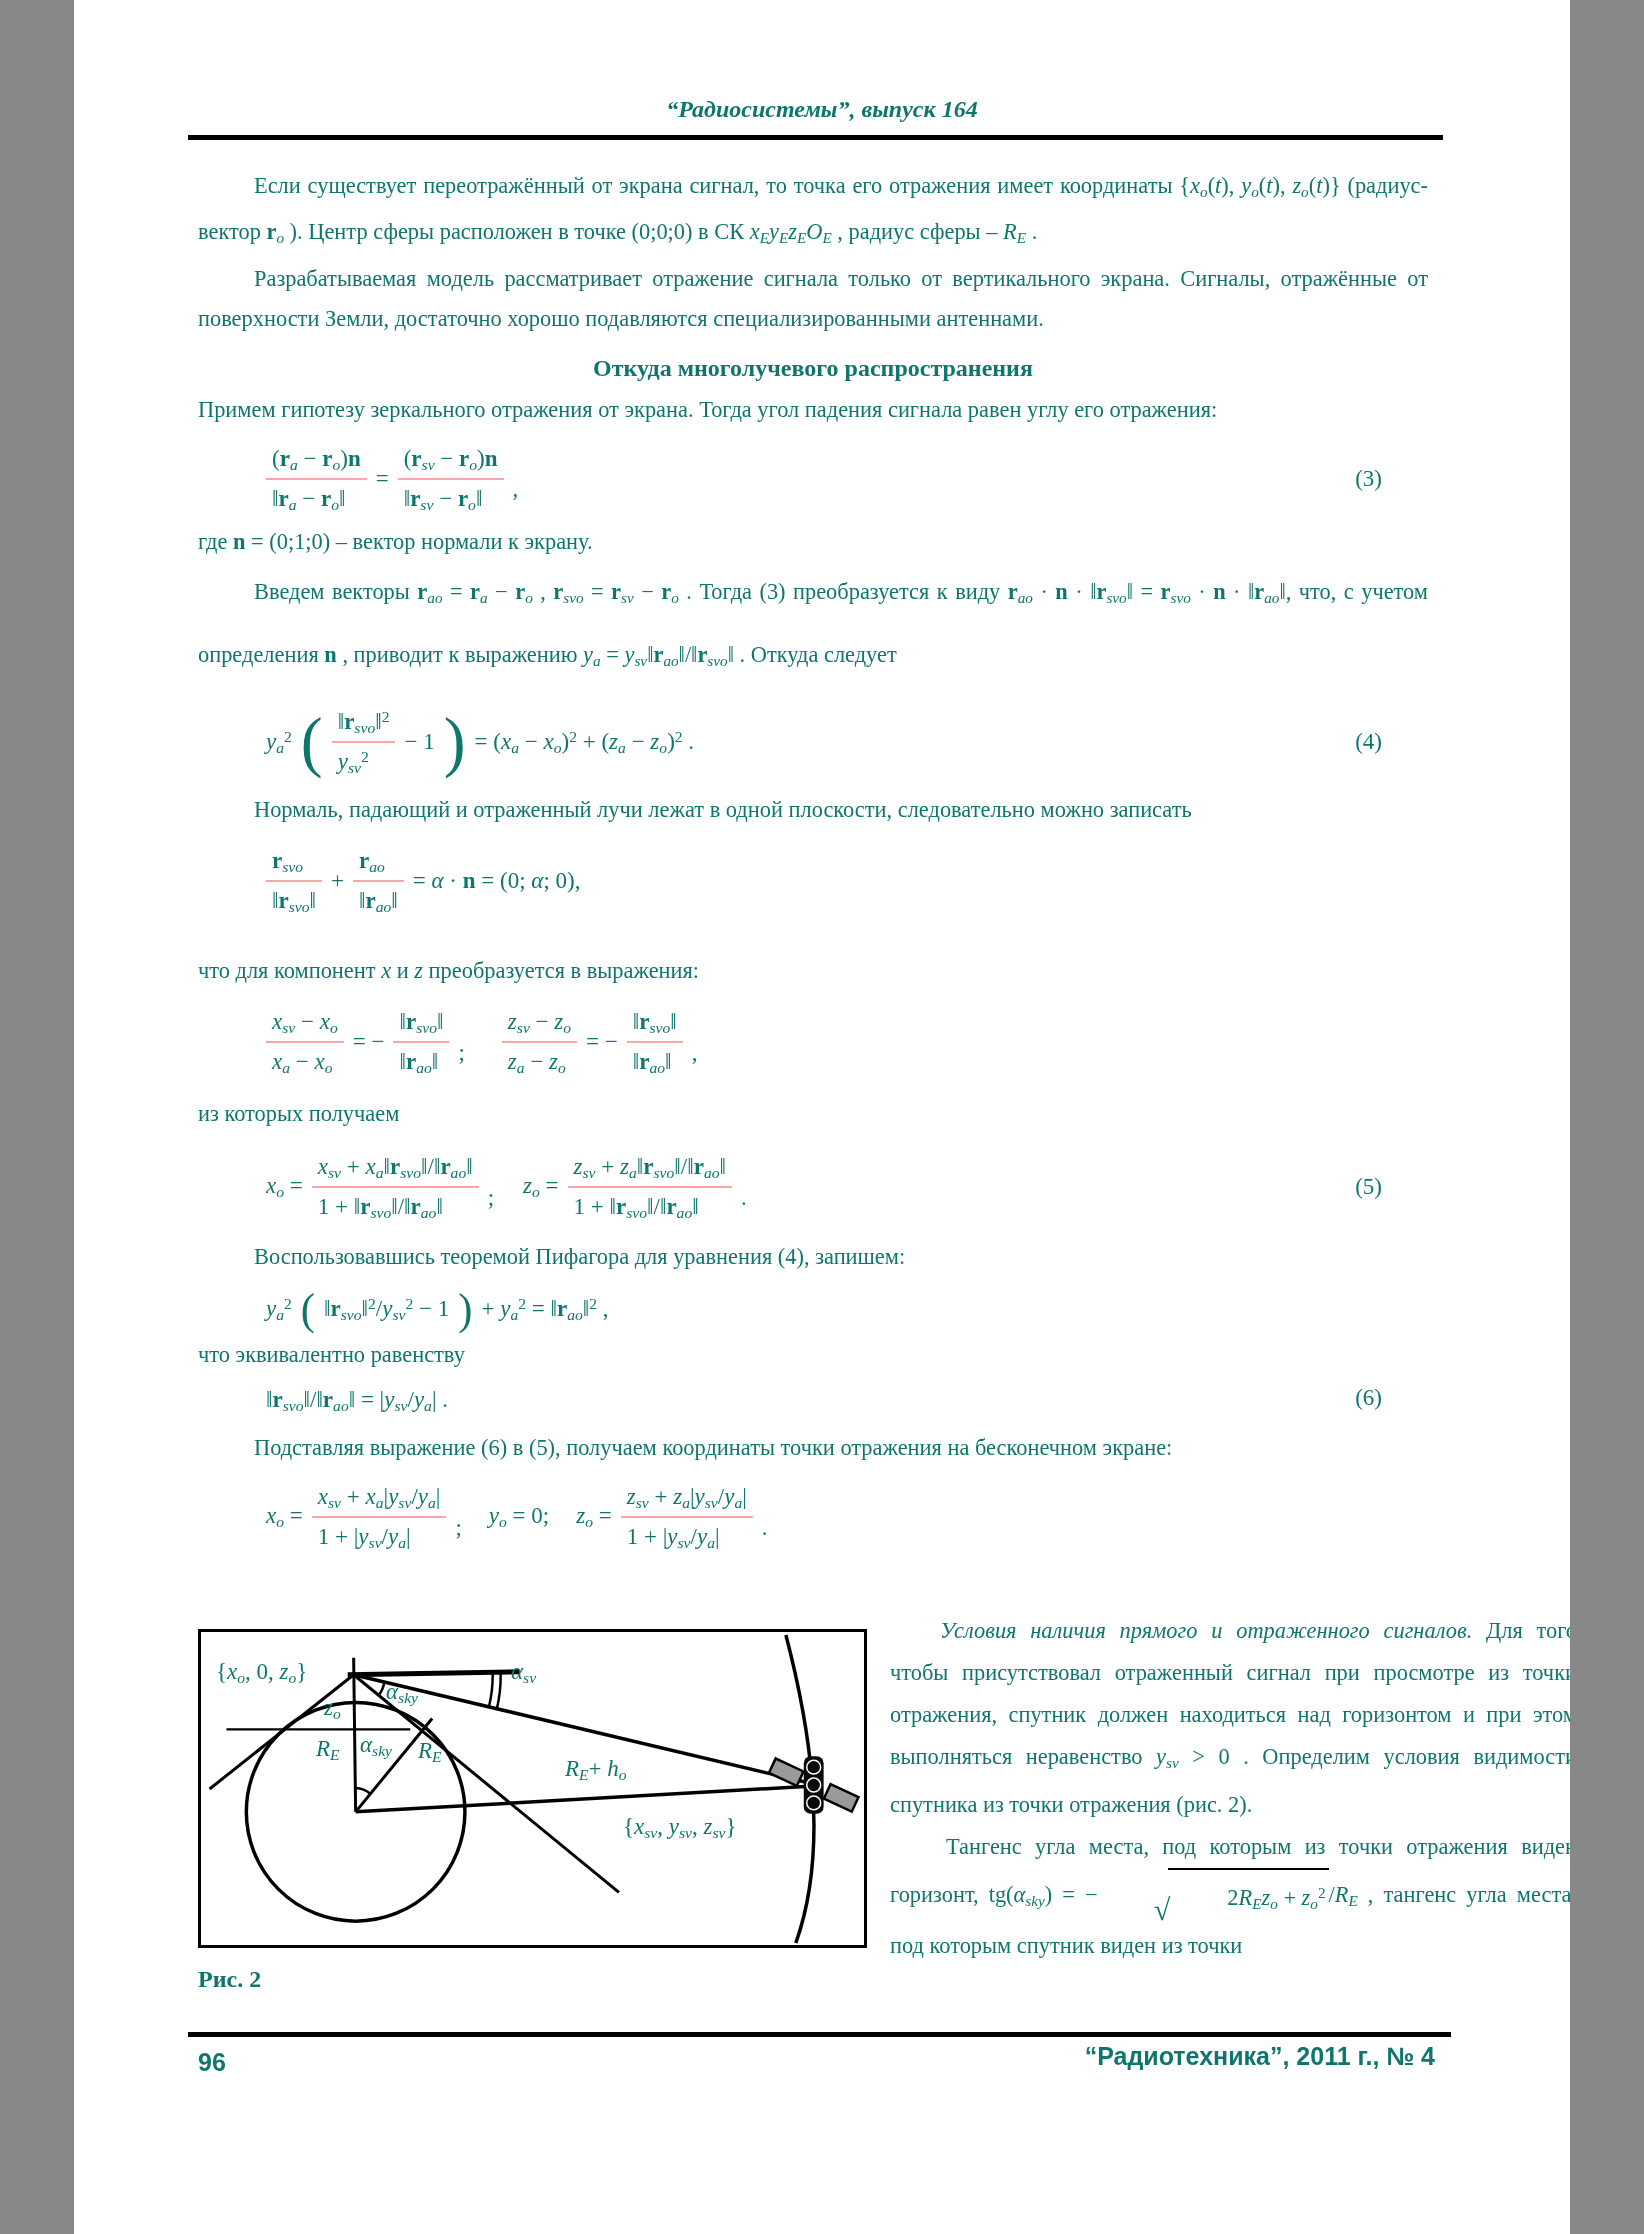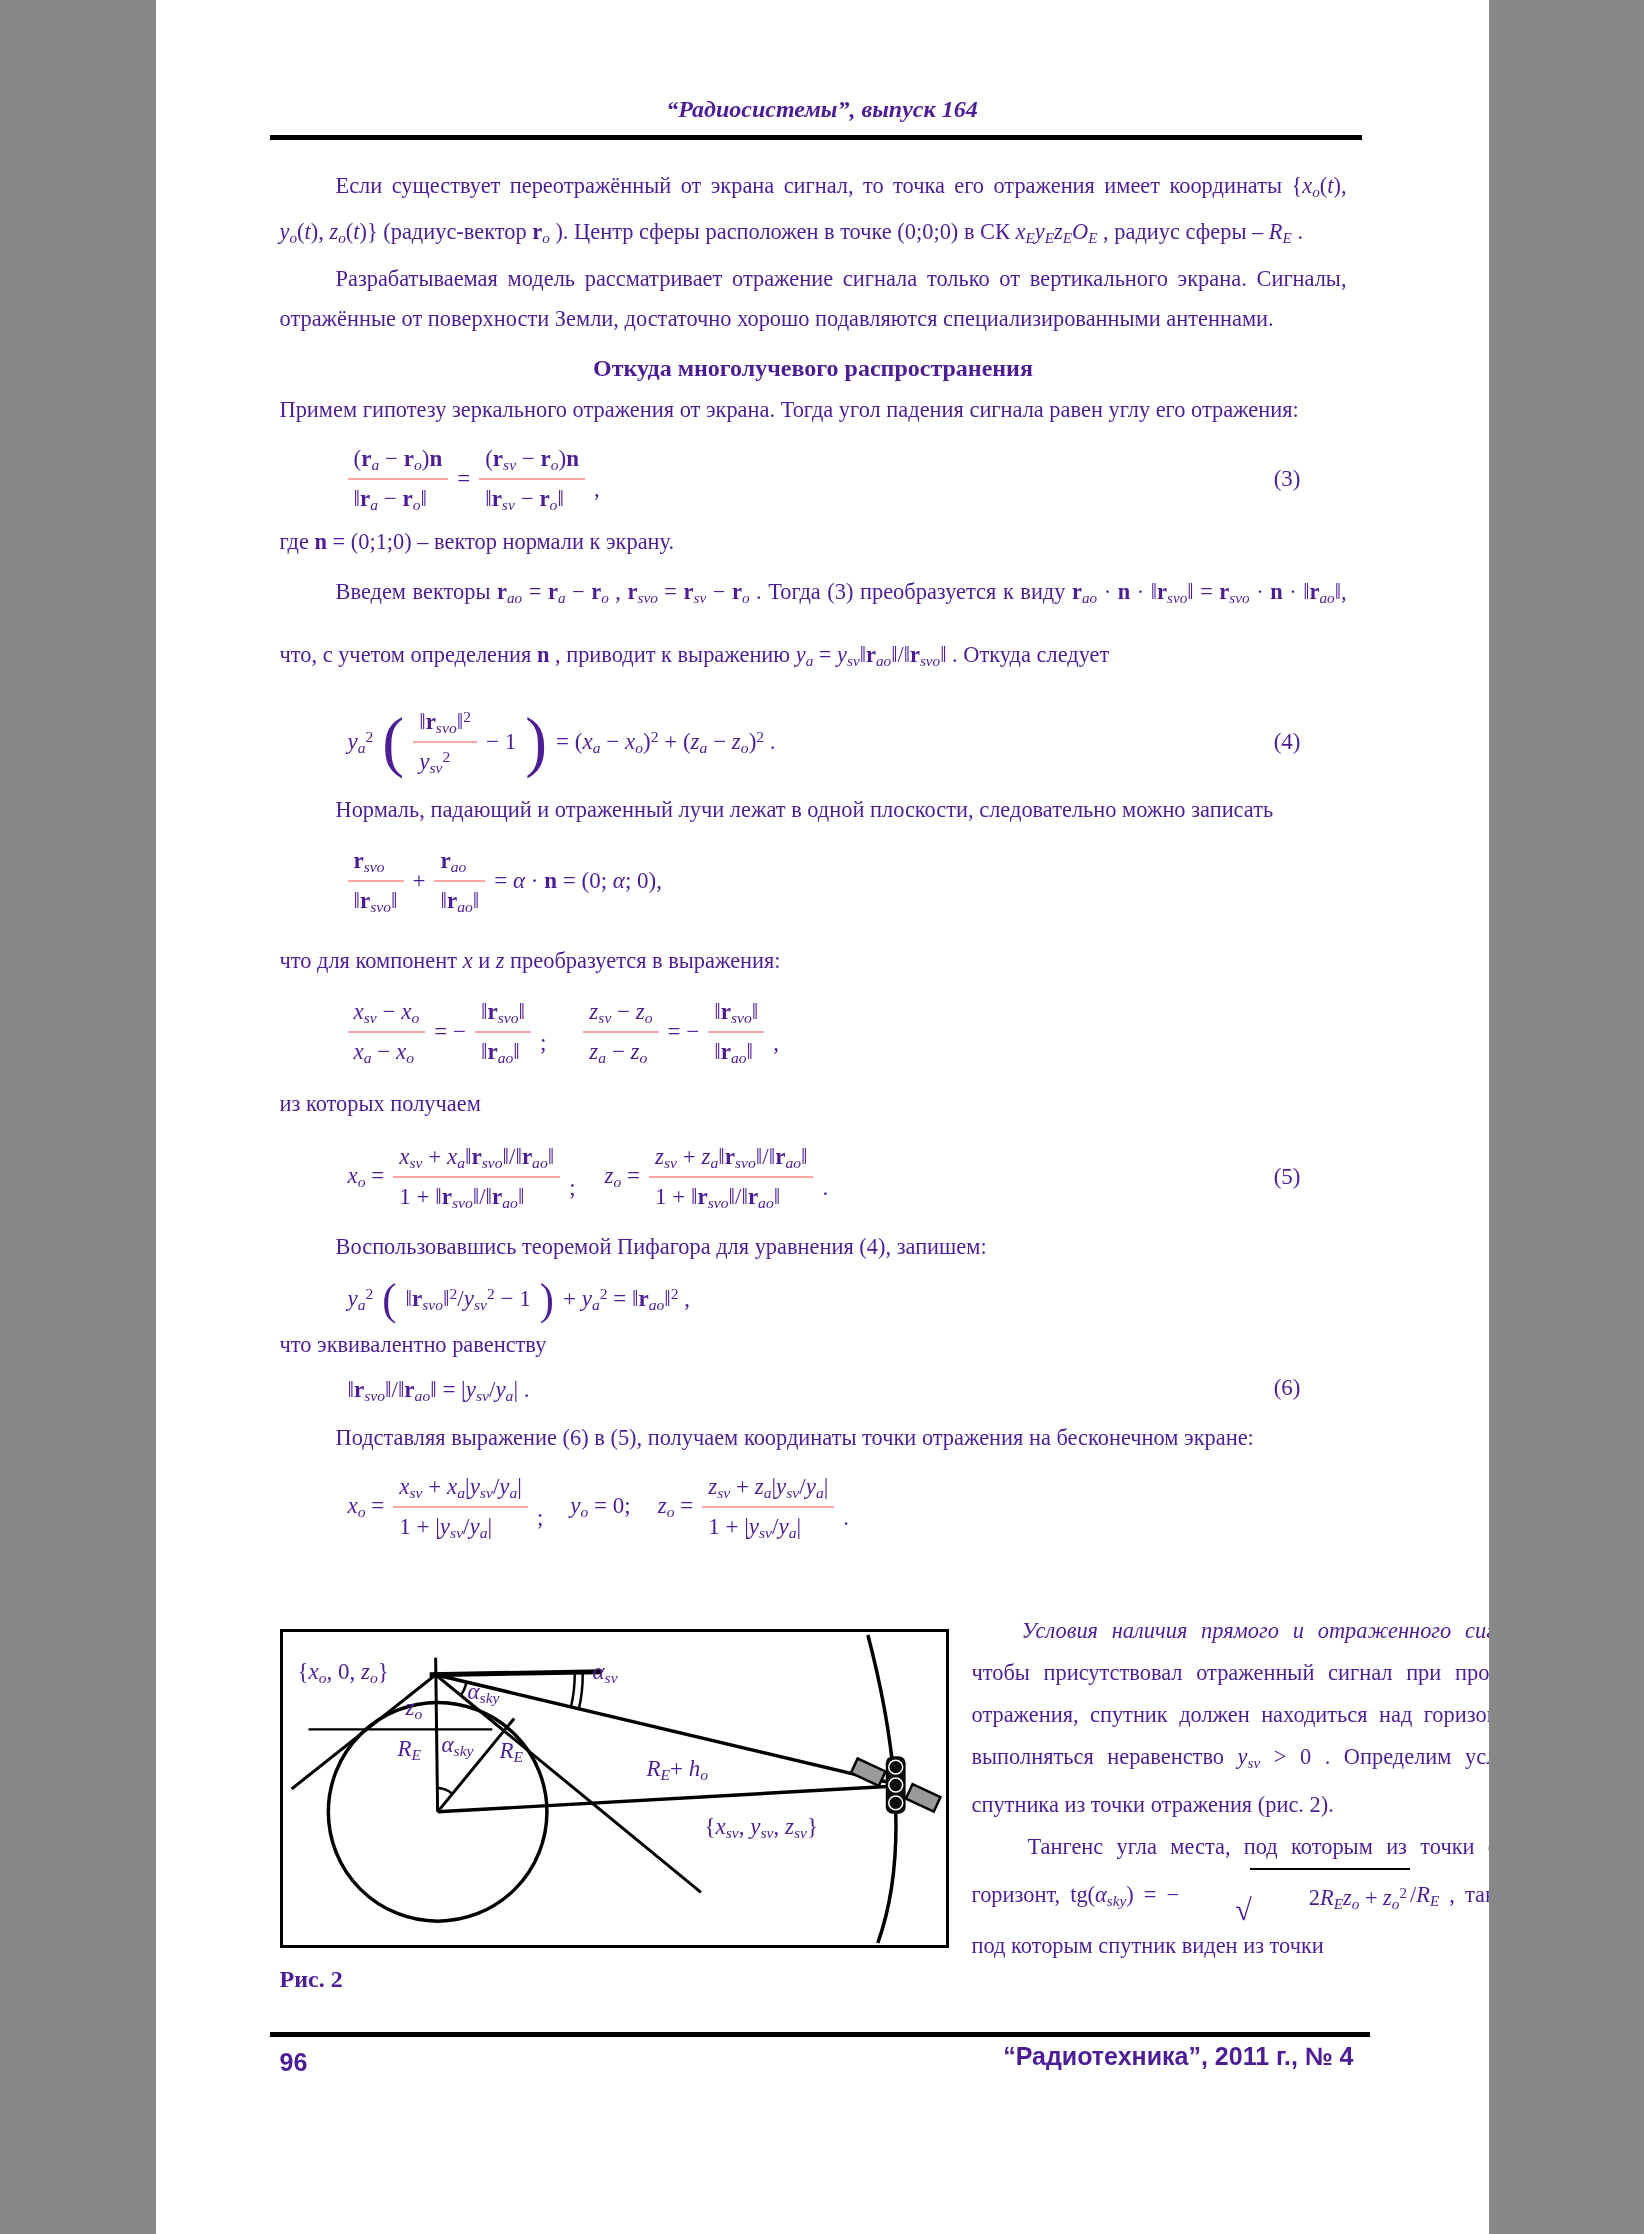--- a/index.html
+++ b/index.html
@@ -1,19 +1,19 @@
 <!DOCTYPE html>
 <html><head>
 <meta charset="utf-8">
 <style>
   * { margin:0; padding:0; box-sizing:border-box; }
   html,body { background:#888; }
   .page {
-    position:relative; width:1333px; height:2235px; margin:0 auto;
-    background:#fff; color:#4c1d95;
+    position:relative; width:1496px; height:2235px; margin:0 auto;
+    background:#fff; color:#0f766e;
     font-family:"Liberation Serif","DejaVu Serif",serif;
     font-size:22.4px; overflow:hidden;
   }
   
   .journal-head {
     padding-top:96px; text-align:center;
     font-size:24px; font-weight:bold; font-style:italic;
   }
   .head-rule { margin:12px 127px 0 114px; height:5px; background:#000; }
   
@@ -129,21 +129,21 @@
         <span class="den">‖<b>r</b><sub>svo</sub>‖</span>
       </span>
       <span class="tok">+</span>
       <span class="frac">
         <span class="num"><b>r</b><sub>ao</sub></span>
         <span class="den">‖<b>r</b><sub>ao</sub>‖</span>
       </span>
       <span class="tok">= <i>α</i> · <b>n</b> = (0; <i>α</i>; 0),</span>
     </div>
 
-    <p style="margin-top:16px">что для компонент <i>x</i> и <i>z</i> преобразуется в выражения:</p>
+    <p style="margin-top:26px">что для компонент <i>x</i> и <i>z</i> преобразуется в выражения:</p>
 
     <div class="eq" style="margin-top:8px">
       <span class="frac">
         <span class="num"><i>x</i><sub>sv</sub> − <i>x</i><sub>o</sub></span>
         <span class="den"><i>x</i><sub>a</sub> − <i>x</i><sub>o</sub></span>
       </span>
       <span class="tok">= −</span>
       <span class="frac">
         <span class="num">‖<b>r</b><sub>svo</sub>‖</span>
         <span class="den">‖<b>r</b><sub>ao</sub>‖</span>

